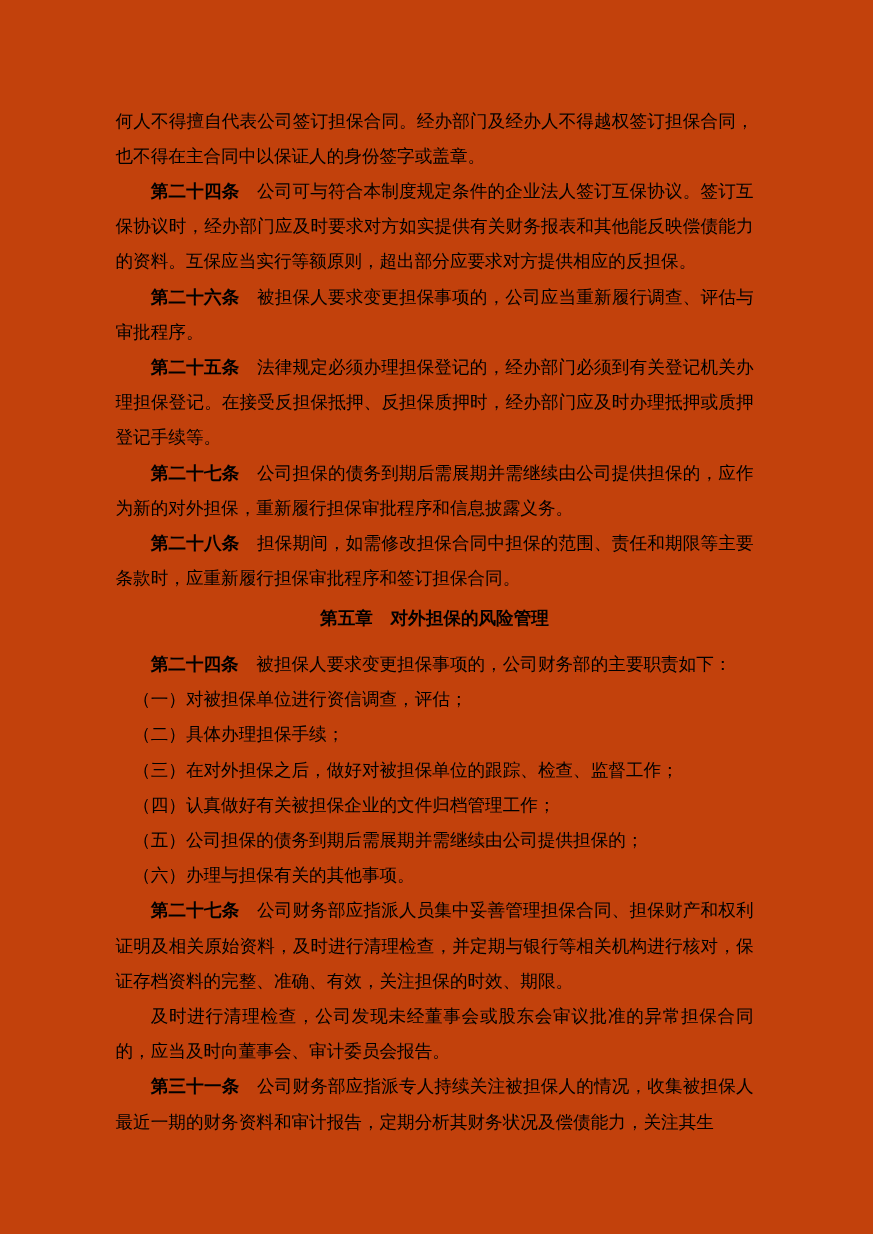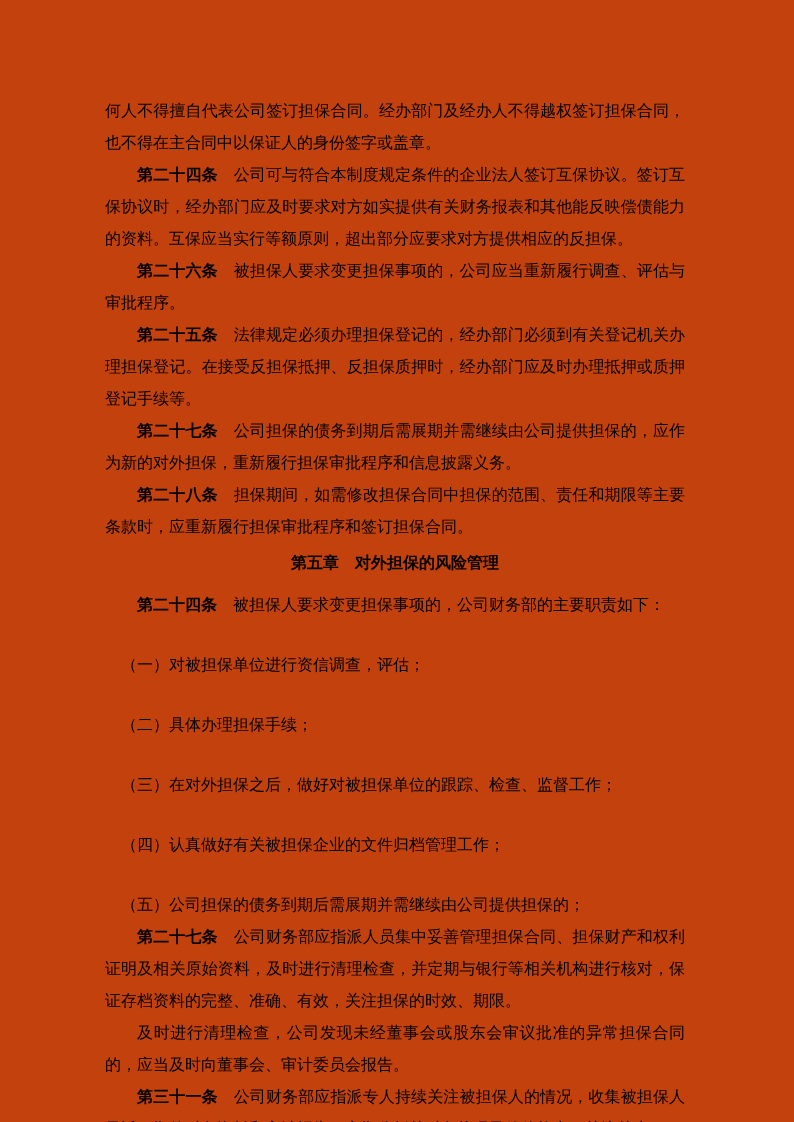--- a/index.html
+++ b/index.html
@@ -25,21 +25,21 @@
     line-height: 32px;
     text-align: justify;
   }
   .content p {
     margin: 0;
     padding: 0;
   }
   p.plain  { text-indent: 0; }
   p.article{ text-indent: 2em; }
   p.indent { text-indent: 2em; }
-  p.list   { text-indent: 1em; margin-top: 28px; }
+  p.list   { text-indent: 1em; }
   p.heading{
     text-align: center;
     text-indent: 0;
     font-weight: bold;
     margin: 4px 0 10px 0;
   }
   .lbl {
     font-weight: bold;
     padding-right: 1em;
   }
@@ -56,17 +56,18 @@
       <p class="article"><span class="lbl">第二十五条</span><span>法律规定必须办理担保登记的，经办部门必须到有关登记机关办理担保登记。在接受反担保抵押、反担保质押时，经办部门应及时办理抵押或质押登记手续等。</span></p>
       <p class="article"><span class="lbl">第二十七条</span><span>公司担保的债务到期后需展期并需继续由公司提供担保的，应作为新的对外担保，重新履行担保审批程序和信息披露义务。</span></p>
       <p class="article"><span class="lbl">第二十八条</span><span>担保期间，如需修改担保合同中担保的范围、责任和期限等主要条款时，应重新履行担保审批程序和签订担保合同。</span></p>
       <p class="heading"><span class="lbl">第五章</span><span>对外担保的风险管理</span></p>
       <p class="article"><span class="lbl">第二十四条</span><span>被担保人要求变更担保事项的，公司财务部的主要职责如下：</span></p>
       <p class="list"><span>（一）对被担保单位进行资信调查，评估；</span></p>
       <p class="list"><span>（二）具体办理担保手续；</span></p>
       <p class="list"><span>（三）在对外担保之后，做好对被担保单位的跟踪、检查、监督工作；</span></p>
       <p class="list"><span>（四）认真做好有关被担保企业的文件归档管理工作；</span></p>
       <p class="list"><span>（五）公司担保的债务到期后需展期并需继续由公司提供担保的；</span></p>
+      <p class="list"><span>（六）办理与担保有关的其他事项。</span></p>
       <p class="article"><span class="lbl">第二十七条</span><span>公司财务部应指派人员集中妥善管理担保合同、担保财产和权利证明及相关原始资料，及时进行清理检查，并定期与银行等相关机构进行核对，保证存档资料的完整、准确、有效，关注担保的时效、期限。</span></p>
       <p class="indent"><span>及时进行清理检查，公司发现未经董事会或股东会审议批准的异常担保合同的，应当及时向董事会、审计委员会报告。</span></p>
       <p class="article"><span class="lbl">第三十一条</span><span>公司财务部应指派专人持续关注被担保人的情况，收集被担保人最近一期的财务资料和审计报告，定期分析其财务状况及偿债能力，关注其生</span></p>
     </div>
 </div>
 
 </body></html>

